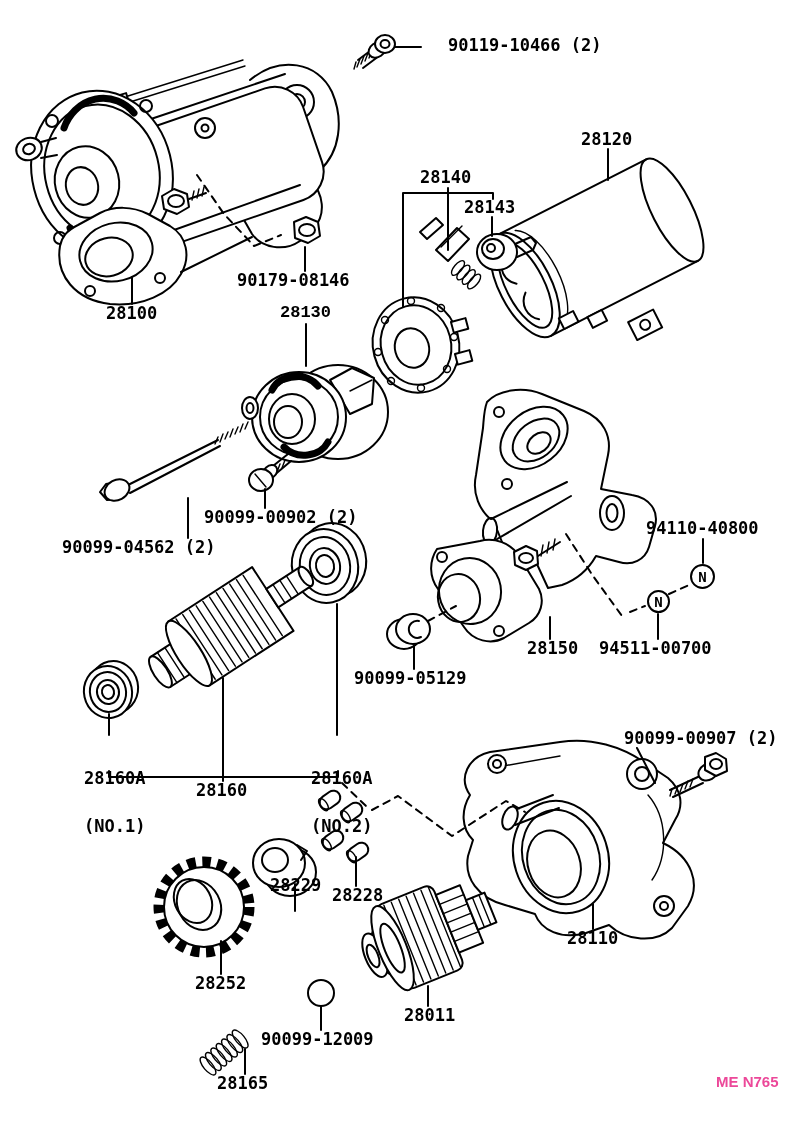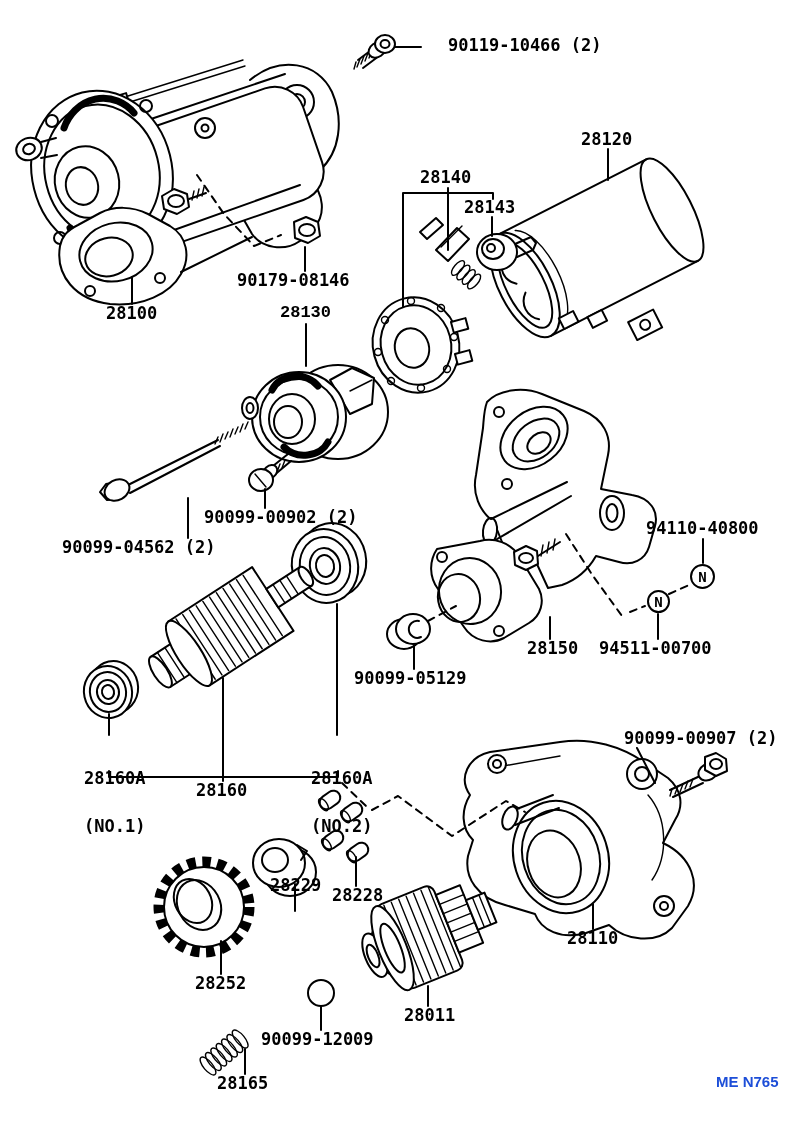--- a/index.html
+++ b/index.html
@@ -10,21 +10,21 @@
   #art .fw{fill:#fff;}
   #art .thick{stroke-width:7;}
   #art .thin{stroke-width:1.4;}
   #art .dash{stroke-dasharray:7 6;}
   #art .teeth{stroke-width:11;stroke-dasharray:8.5 6.5;stroke-linecap:butt;}
   .lbl{position:absolute;font:700 17px "DejaVu Sans Mono",monospace;color:#000;
        letter-spacing:0px;white-space:pre;line-height:16px;}
   .nut-symbol{position:absolute;border:2.5px solid #000;border-radius:50%;background:#fff;
        display:flex;align-items:center;justify-content:center;
        font:700 14px "DejaVu Sans Mono",monospace;color:#000;}
-  .sheet-code{position:absolute;font:700 15px "Liberation Sans",sans-serif;color:#1d4ed8;}
+  .sheet-code{position:absolute;font:700 15px "Liberation Sans",sans-serif;color:#ec4899;}
 </style>
 </head>
 <body>
 
 <div id="page">
 
 <svg id="art" width="792" height="1122" viewBox="0 0 792 1122">
 
   <g>
     <path class="fw" d="M250,80 C280,55 318,62 332,92 C344,120 340,152 320,170 L310,180

